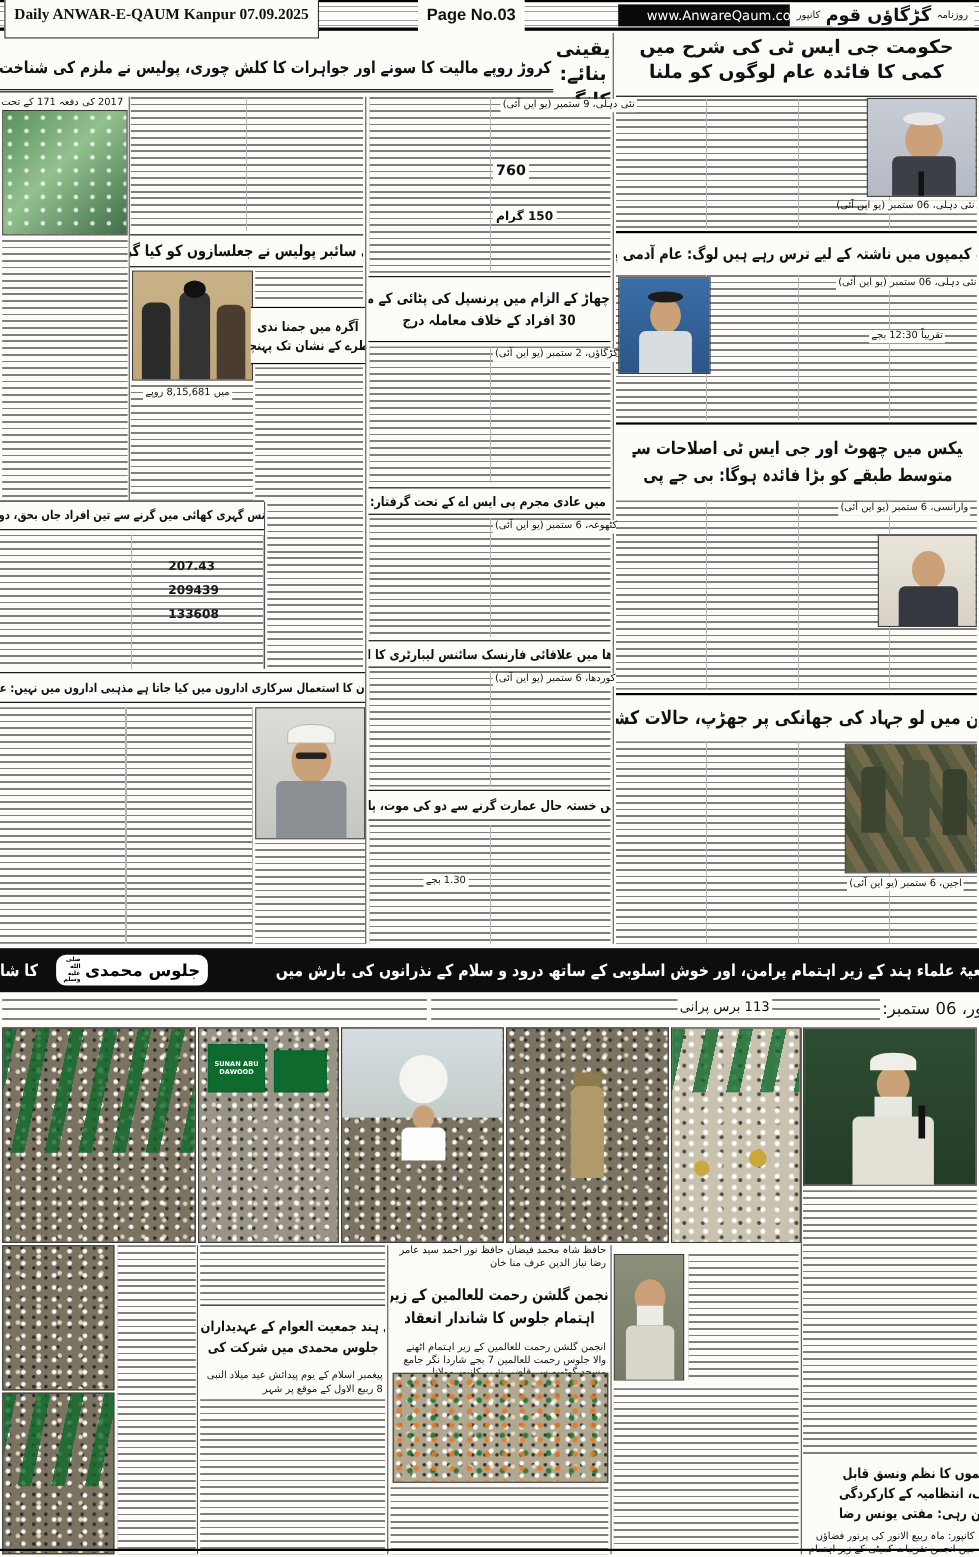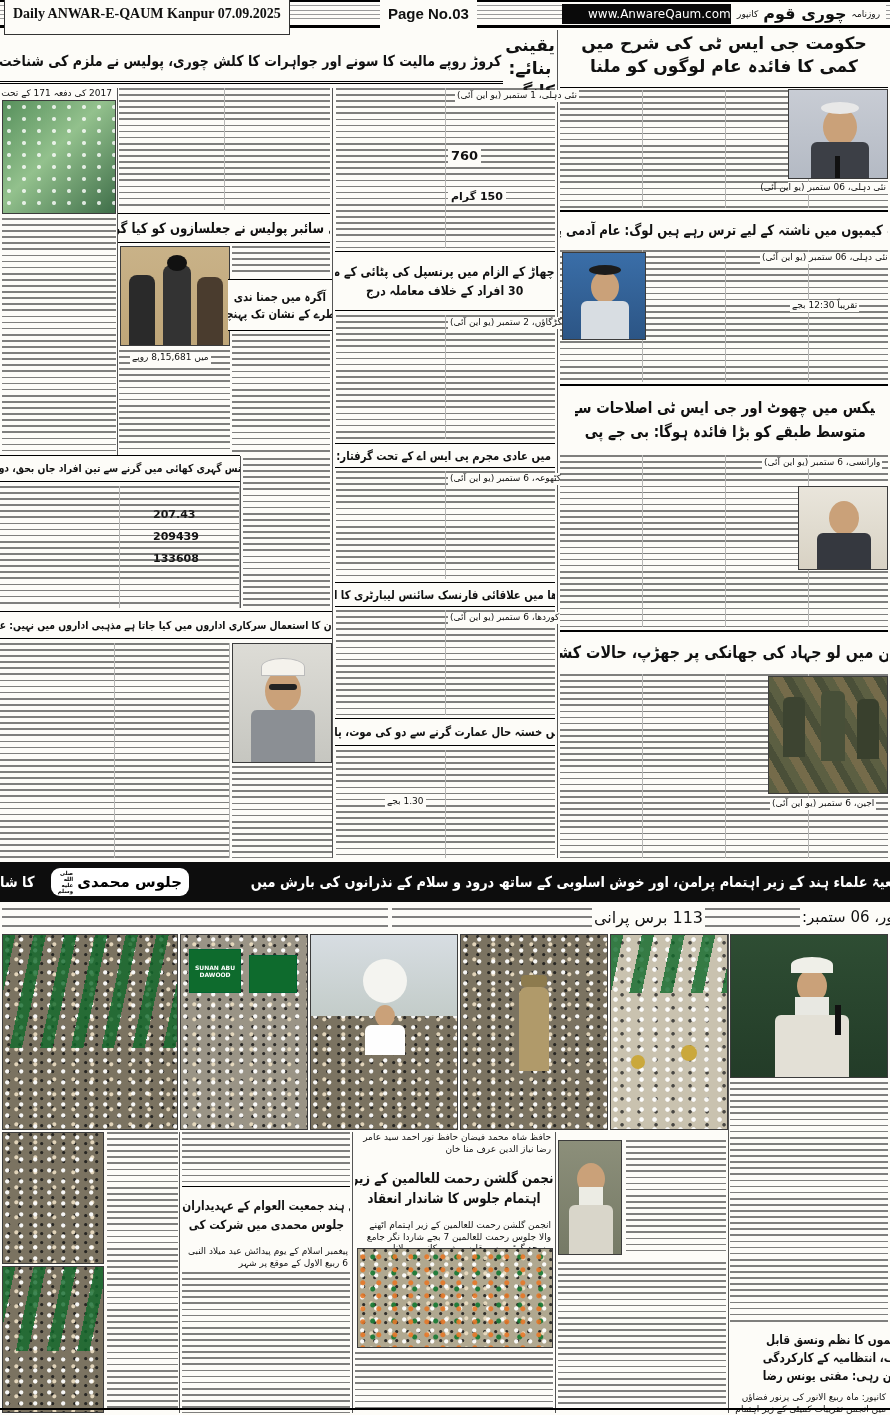--- a/index.html
+++ b/index.html
@@ -77,21 +77,21 @@
 </style>
 </head>
 <body>
 
 <div class="header">
   <div class="hitem hleft">Daily ANWAR-E-QAUM Kanpur  07.09.2025</div>
   <div class="hitem hpage">Page No.03</div>
   <div class="hsite">www.AnwareQaum.com</div>
   <div class="hmast">
     <span class="sm">روزنامہ</span>
-    <span class="bg">چوری قوم</span>
+    <span class="bg">گڑگاؤں قوم</span>
     <span class="sm">کانپور</span>
   </div>
 </div>
 
 <div class="vr" style="left:557px;top:30px;height:828px"></div>
 <div class="hl2 abs" style="left:562px;top:32px;width:324px;height:54px;font-size:17px">حکومت جی ایس ٹی کی شرح میں کمی کا فائدہ عام لوگوں کو ملنا</div>
 <div class="hl2 abs" style="left:505px;top:34px;width:50px;height:52px;font-size:17px"><span>یقینی بنائے:</span> <span>کانگریس</span></div>
 <div class="hrule" style="left:560px;top:87px;width:328px"></div>
 <div class="gk" style="left:560px;top:90px;width:328px;height:118px;--cw:83"></div>
 <div class="ph" style="left:788px;top:89px;width:100px;height:90px;background:linear-gradient(#c8ccd4,#b4bac4)">
@@ -149,21 +149,21 @@
 <div class="ph" style="left:232px;top:643px;width:100px;height:120px;background:linear-gradient(#dddcd6,#c6c6c0)">
   <div class="face" style="left:32px;top:26px;width:36px;height:42px"></div>
   <div class="abs" style="left:28px;top:14px;width:44px;height:18px;background:#f4f2ec;border-radius:50% 50% 0 0;border:1px solid #bbb"></div>
   <div class="abs" style="left:36px;top:40px;width:28px;height:6px;background:#222;border-radius:3px"></div>
   <div class="body" style="left:18px;top:66px;width:64px;height:54px;background:#8b8f94"></div>
 </div>
 <div class="gk" style="left:232px;top:766px;width:100px;height:92px;--cw:999"></div>
 
 <div class="vr" style="left:332px;top:88px;height:770px"></div>
 <div class="gk" style="left:336px;top:88px;width:219px;height:160px;--cw:110"></div>
-<div class="rt" style="left:455px;top:90px">نئی دہلی، 1 ستمبر (یو این آئی)</div>
+<div class="rt" style="left:455px;top:90px">نئی دہلی، 9 ستمبر (یو این آئی)</div>
 <div class="fig" style="left:448px;top:148px;font-size:13px">760</div>
 <div class="fig" style="left:448px;top:190px">150 گرام</div>
 
 <div class="hl bar col" style="left:335px;top:251px;width:220px;height:60px;font-size:13px;gap:4px">
   <span>چھیڑ چھاڑ کے الزام میں پرنسپل کی پٹائی کے معاملے</span>
   <span>30 افراد کے خلاف معاملہ درج</span>
 </div>
 <div class="gk" style="left:336px;top:315px;width:219px;height:124px;--cw:110"></div>
 <div class="rt" style="left:448px;top:317px">گڑگاؤں، 2 ستمبر (یو این آئی)</div>
 
@@ -229,21 +229,21 @@
     <span class="durood">
       <span>صلى الله</span>
       <span>عليه وسلم</span>
     </span>
   </span>
   <span class="btxt">کا شاندار انعقاد</span>
 </div>
 
 <div class="gk gk2" style="left:392px;top:908px;width:496px;height:22px;--cw:999"></div>
 <div class="rt" style="left:800px;top:908px;font-size:15px">کانپور، 06 ستمبر:</div>
-<div class="rt" style="left:592px;top:908px;font-size:16px">113 برس پرانی</div>
+<div class="rt" style="left:616px;top:908px;font-size:12px">113 برس پرانی</div>
 <div class="gk gk2" style="left:2px;top:908px;width:386px;height:22px;--cw:999"></div>
 
 <div class="ph crowd" style="left:2px;top:934px;width:176px;height:196px">
   <div class="flags"></div>
 </div>
 <div class="ph crowd" style="left:180px;top:934px;width:128px;height:196px;background-color:#9a9486">
   <div class="board" style="left:8px;top:14px;width:52px;height:44px">SUNAN ABU DAWOOD</div>
   <div class="board" style="left:68px;top:20px;width:48px;height:38px"></div>
 </div>
 <div class="ph crowd" style="left:310px;top:934px;width:148px;height:196px">
@@ -283,21 +283,21 @@
   <div class="flags"></div>
 </div>
 <div class="gk" style="left:107px;top:1132px;width:71px;height:281px;--cw:999"></div>
 <div class="vr" style="left:179px;top:1132px;height:281px"></div>
 
 <div class="gk" style="left:182px;top:1132px;width:168px;height:50px;--cw:999"></div>
 <div class="hl col" style="left:182px;top:1186px;width:168px;height:56px;font-size:12.5px;gap:4px;border-top:1px solid #000">
   <span>کل ہند جمعیت العوام کے عہدیداران نے</span>
   <span>جلوس محمدی میں شرکت کی</span>
 </div>
-<div class="rt" style="left:182px;top:1246px;width:168px;white-space:normal">پیغمبر اسلام کے یوم پیدائش عید میلاد النبی 6 ربیع الاول کے موقع پر شہر</div>
+<div class="rt" style="left:182px;top:1246px;width:168px;white-space:normal">پیغمبر اسلام کے یوم پیدائش عید میلاد النبی 8 ربیع الاول کے موقع پر شہر</div>
 <div class="gk" style="left:182px;top:1272px;width:168px;height:141px;--cw:999"></div>
 <div class="vr" style="left:352px;top:1132px;height:281px"></div>
 
 <div class="rt" style="left:355px;top:1132px;width:198px;white-space:normal">حافظ شاہ محمد فیضان حافظ نور احمد سید عامر رضا نیاز الدین عرف منا خان</div>
 <div class="hl col" style="left:355px;top:1158px;width:198px;height:60px;font-size:14px;gap:4px">
   <span>انجمن گلشن رحمت للعالمین کے زیر</span>
   <span>اہتمام جلوس کا شاندار انعقاد</span>
 </div>
 <div class="rt" style="left:355px;top:1220px;width:198px;white-space:normal">انجمن گلشن رحمت للعالمین کے زیر اہتمام اٹھنے والا جلوس رحمت للعالمین 7 بجے شاردا نگر جامع مسجد گوٹھیہ سے قاضی شہر کانپور مولانا</div>
 <div class="ph crowd" style="left:357px;top:1248px;width:196px;height:100px;background-color:#b0a890">

